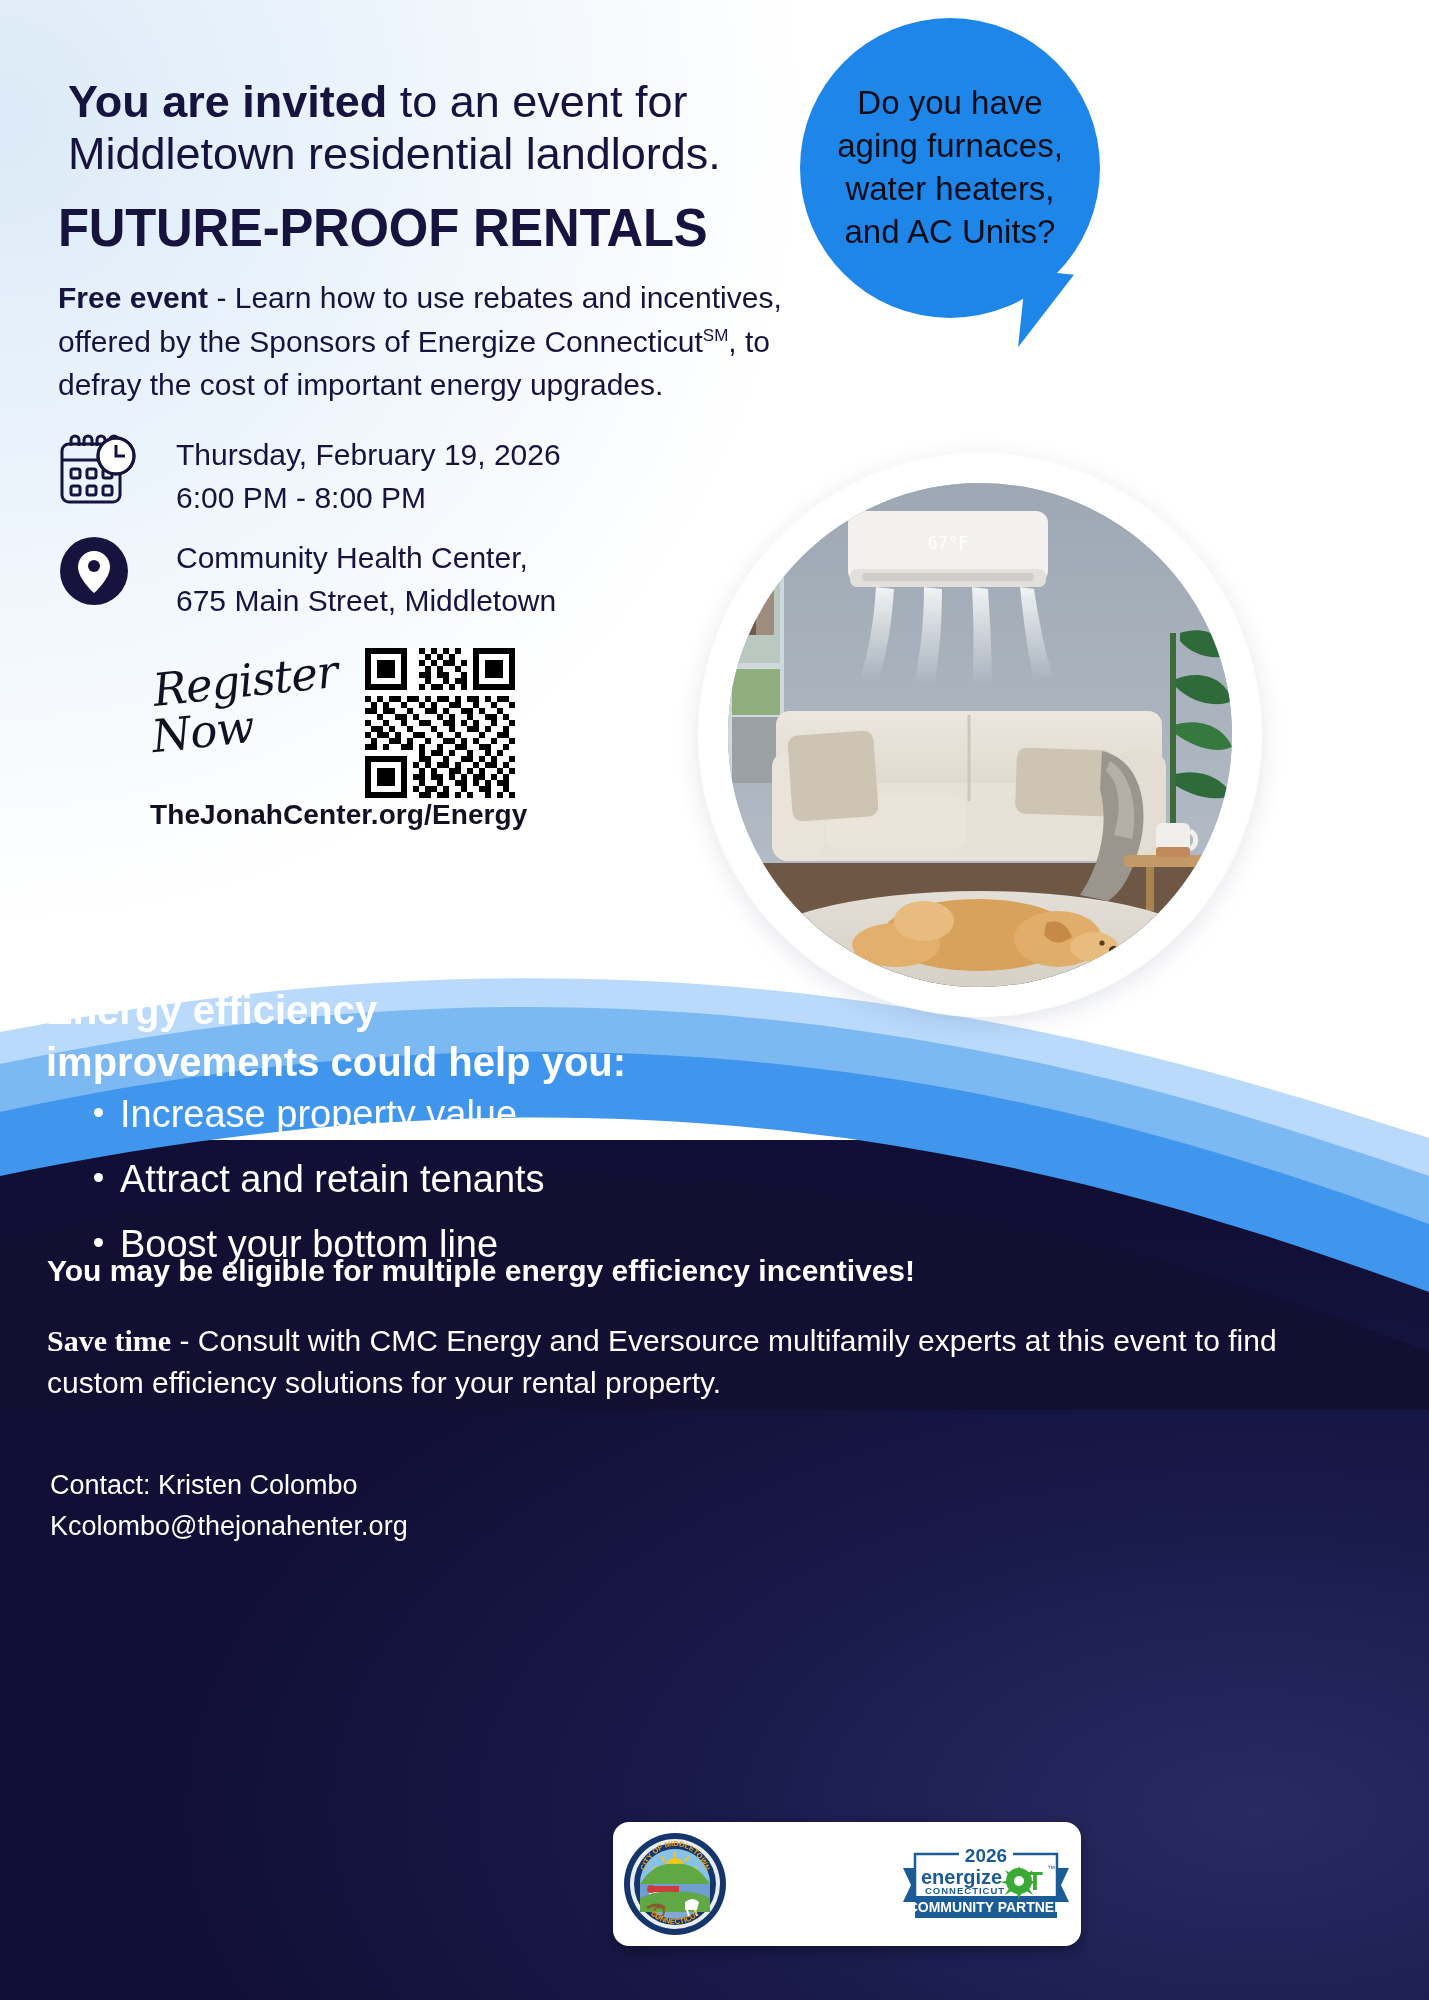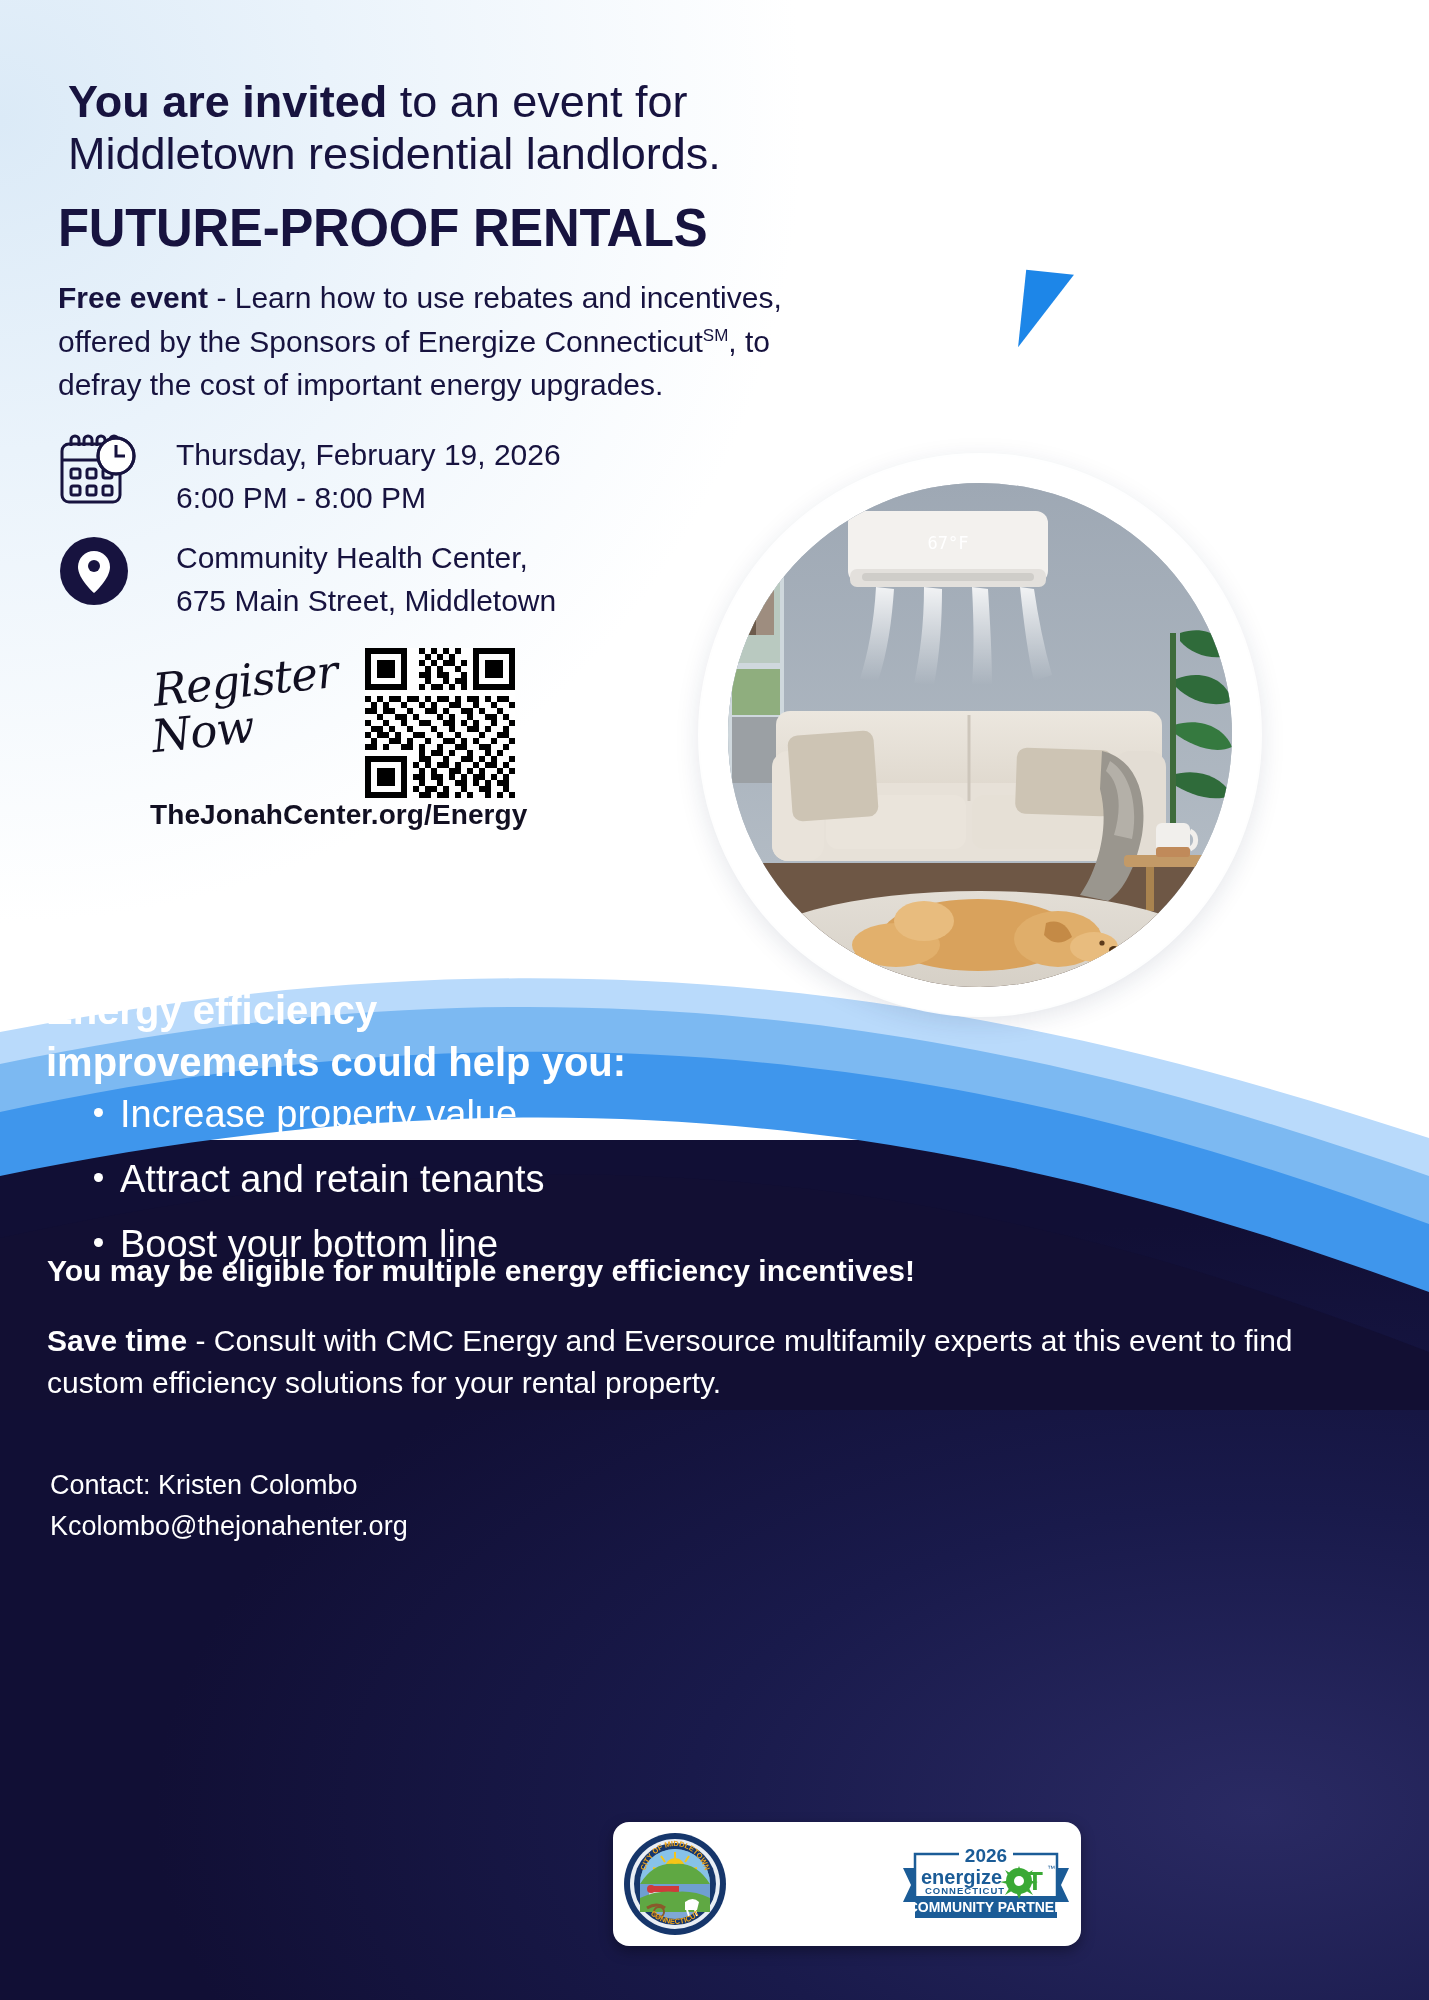--- a/index.html
+++ b/index.html
@@ -100,21 +100,21 @@
   #dk-head{left:46px;top:984px;width:700px;font-size:40px;line-height:1.30;font-weight:700;}
   #dk-list{left:60px;top:1074px;width:760px;margin:14px;padding:0 0 0 46px;list-style:none;}
   #dk-list li{
     position:relative;font-size:38px;line-height:1.40;color:#ffffff;margin:0 0 12px 0;font-weight:400;
   }
   #dk-list li:before{
     content:"";position:absolute;left:-26px;top:20px;width:9px;height:9px;border-radius:50%;background:#ffffff;
   }
   #dk-eligible{left:47px;top:1250px;width:1300px;font-size:30px;font-weight:700;line-height:1.4;}
   #dk-save{left:47px;top:1320px;width:1320px;font-size:30px;line-height:1.40;font-weight:400;}
-  #dk-save b{font-weight:700;}
+  #dk-save b{font-weight:700;font-family:Liberation Serif, serif;}
   #dk-contact{left:50px;top:1465px;width:600px;font-size:27px;line-height:1.52;font-weight:400;}
   
   
   .logobar{
     position:absolute;left:613px;top:1822px;width:468px;height:124px;
     background:#ffffff;border-radius:16px;
     display:flex;align-items:center;justify-content:space-between;
     padding:0 10px;box-sizing:border-box;
     box-shadow:0 5px 14px rgba(0,0,0,.35);
   }
@@ -137,20 +137,23 @@
     <svg width="1429" height="430" viewBox="0 0 1429 430" xmlns="http://www.w3.org/2000/svg">
       <path d="M0,80 C260,30 520,10 820,48 C1050,78 1240,130 1429,188 L1429,0 L0,0 Z" fill="#ffffff"></path>
       <path d="M0,92 C270,40 540,22 840,62 C1070,94 1250,148 1429,206 L1429,158 C1250,100 1070,48 840,18 C540,-20 270,0 0,52 Z" fill="#b9dafb"></path>
       <path d="M0,140 C270,86 540,66 840,106 C1075,140 1255,196 1429,256 L1429,196 C1255,136 1075,80 840,48 C540,8 270,28 0,84 Z" fill="#7cb9f2"></path>
       <path d="M0,196 C270,140 545,118 845,158 C1080,192 1258,250 1429,312 L1429,244 C1258,182 1080,124 845,92 C545,52 270,74 0,132 Z" fill="#3f96ec"></path>
       <path d="M0,258 C270,198 550,174 850,214 C1085,248 1262,308 1429,372 L1429,430 L0,430 Z" fill="#120f33"></path>
     </svg>
   </div>
 
   <div class="bubble-tail"></div>
+  <div class="bubble">
+    <div class="bubble-txt">Do you have aging furnaces, water heaters, and AC Units?</div>
+  </div>
 
   <div class="head-block">
     <p class="h-invite"><b>You are invited</b><span> to an event for Middletown residential landlords.</span></p>
     <h1 class="h-title">FUTURE-PROOF RENTALS</h1>
     <p class="h-sub"><b>Free event</b><span> - Learn how to use rebates and incentives, offered by the Sponsors of Energize Connecticut</span><sup>SM</sup><span>, to defray the cost of important energy upgrades.</span></p>
   </div>
 
   <div class="photo-wrap">
     <div class="photo-halo"></div>
     <div class="photo-circle">

